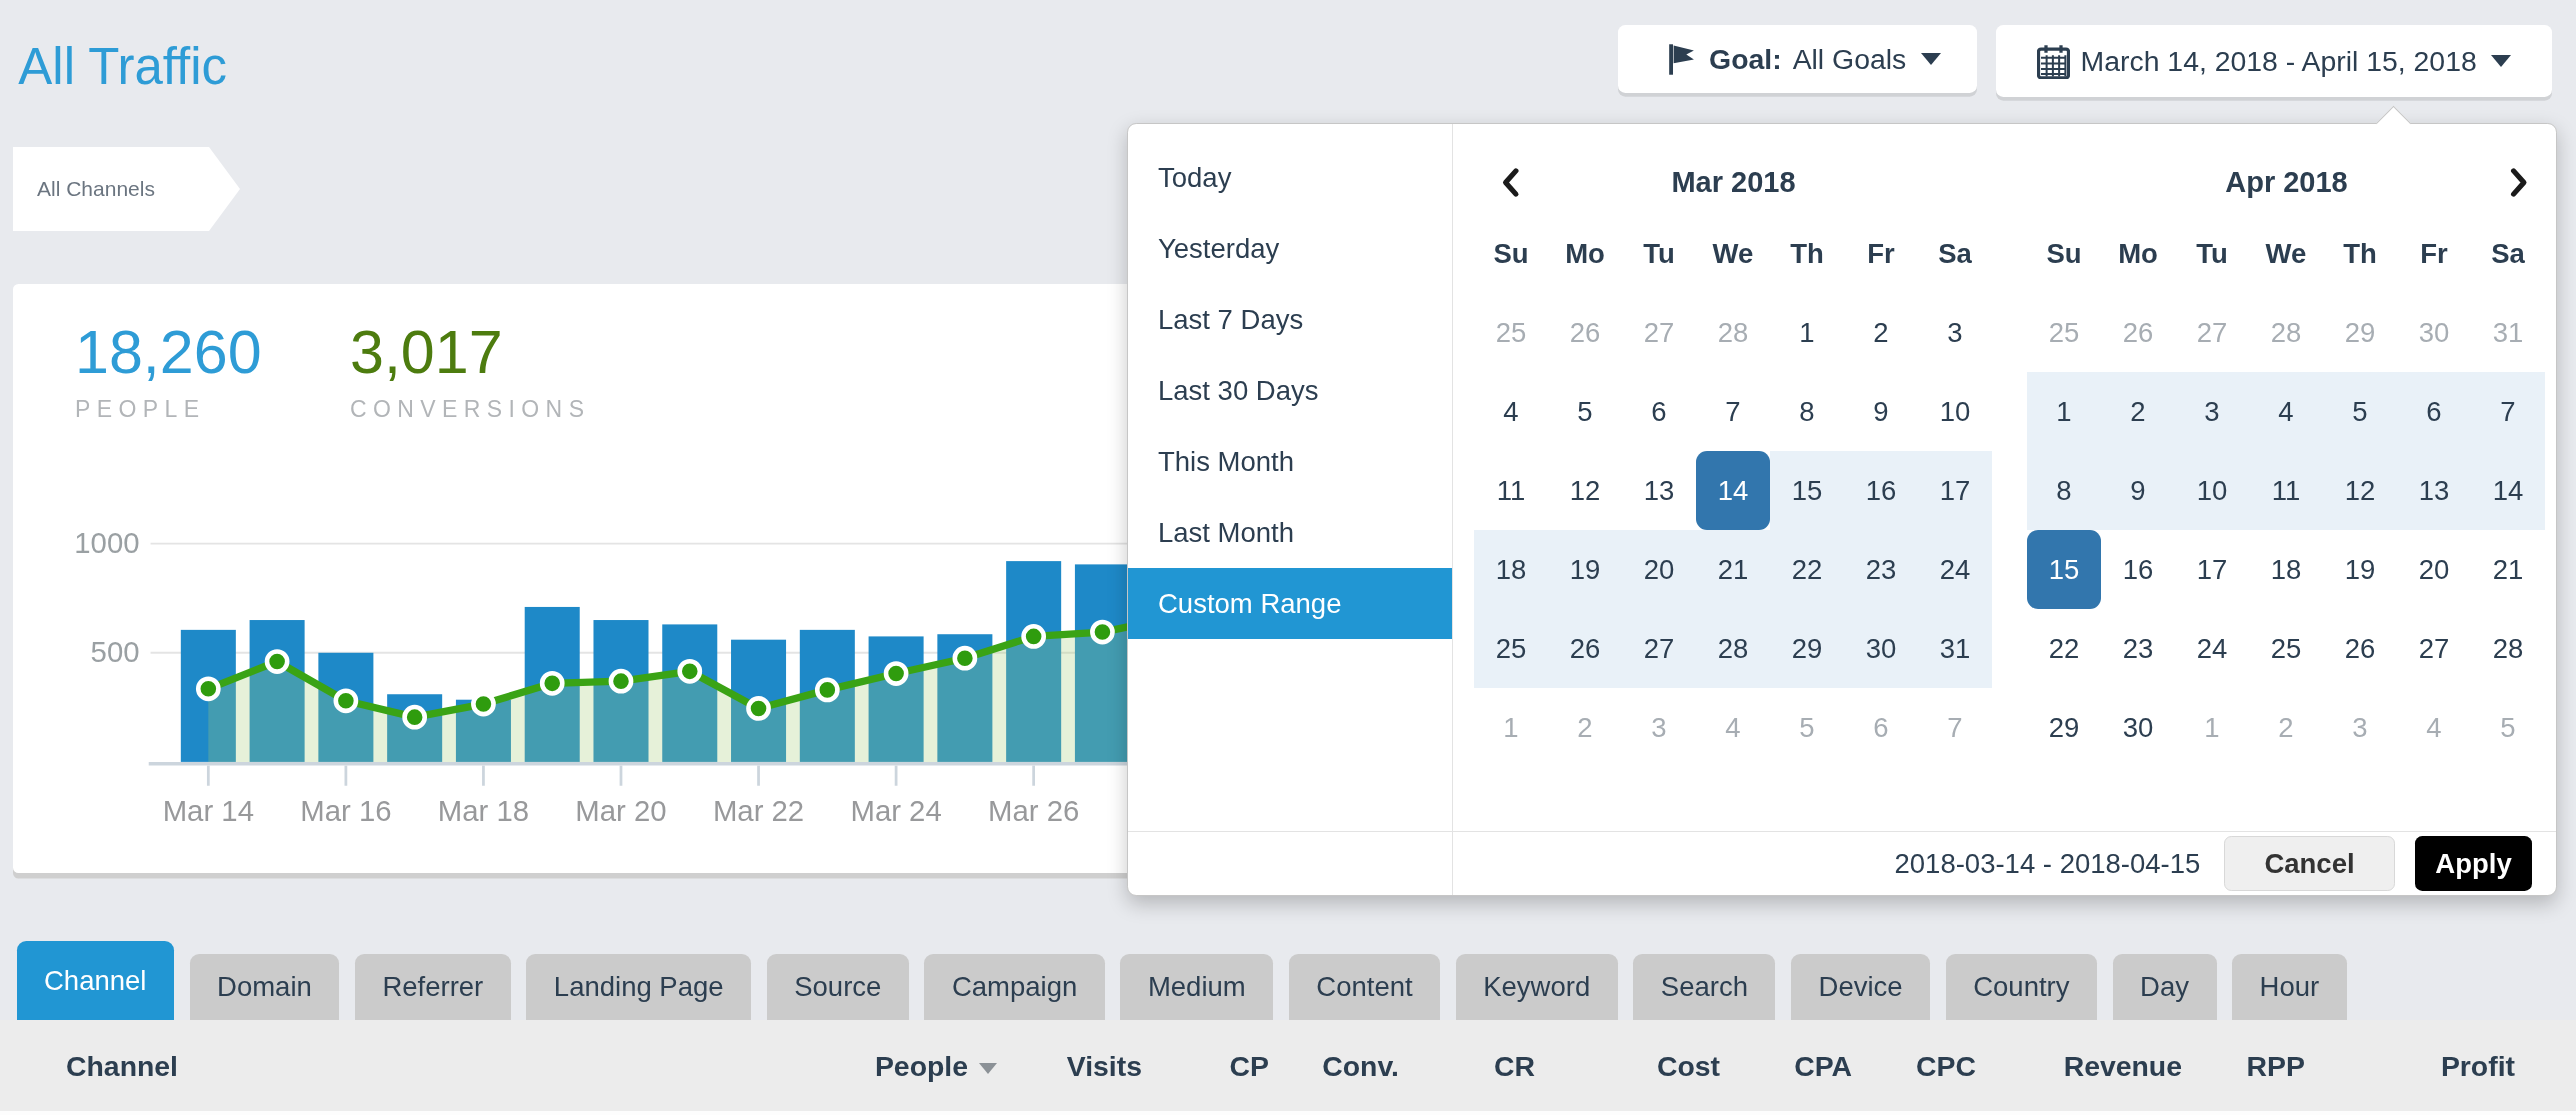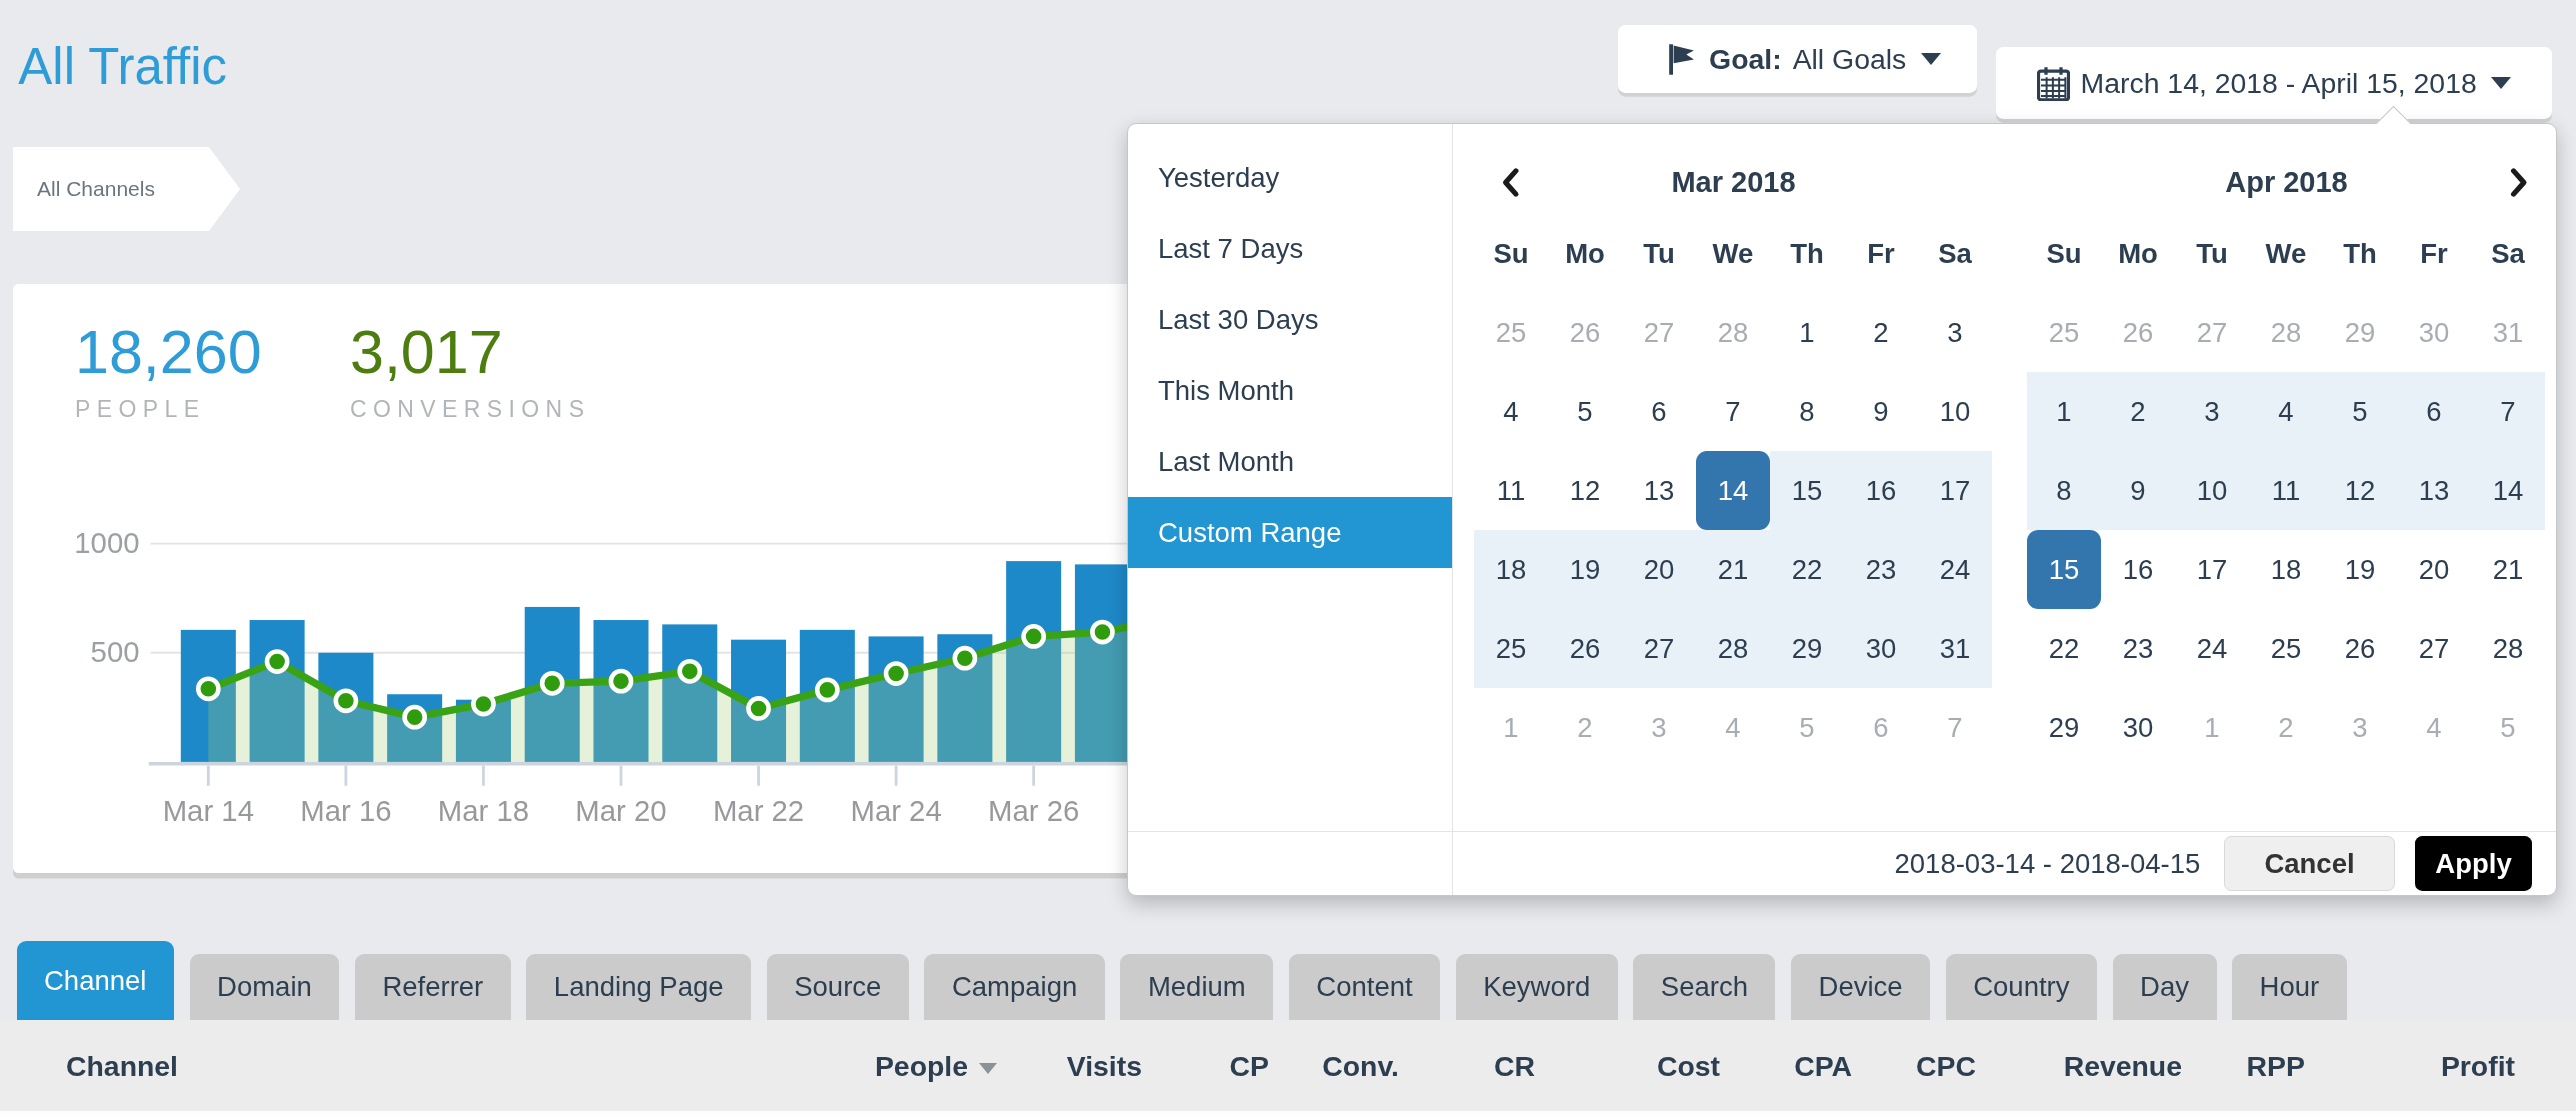--- a/index.html
+++ b/index.html
@@ -11,21 +11,21 @@
   }
   
   .page-title{position:absolute;left:18.3px;top:37px;font-size:51px;color:#2e9cd6;font-weight:400;}
   .hdr-btn{
     position:absolute;top:25px;background:#fff;border-radius:7.3px;
     box-shadow:0 3.7px 0 rgba(0,0,0,0.10);
     display:flex;align-items:center;justify-content:center;gap:11px;
     font-size:28.4px;color:#2c3e50;cursor:pointer;
   }
   .goal-btn{left:1618px;width:346px;height:68px;padding-left:13px;}
-  .date-btn{left:1996px;width:556px;height:72px;margin-top:22px;}
+  .date-btn{left:1996px;width:556px;height:72px;}
   .bold{font-weight:bold;}
   .caret-down{width:0;height:0;border-left:10px solid transparent;border-right:10px solid transparent;border-top:12px solid #2c3e50;margin-left:3.7px;}
   
   .crumb{
     position:absolute;left:13px;top:147px;height:84px;width:227px;
     background:#fff;display:flex;align-items:center;
     clip-path:polygon(0 0,196px 0,227px 42px,196px 100%,0 100%);
   }
   .crumb span{margin-left:24px;font-size:21px;color:#6b7580;}
   
@@ -185,20 +185,21 @@
       <line x1="1113" y1="525" x2="1113" y2="547" stroke="#ccd5dd" stroke-width="3"></line>
       <text x="1113" y="585" text-anchor="middle" font-size="32" fill="#98999b">Mar 26</text>
       <line x1="1263" y1="525" x2="1263" y2="547" stroke="#ccd5dd" stroke-width="3"></line>
       <text x="1263" y="585" text-anchor="middle" font-size="32" fill="#98999b">Mar 28</text>
     </svg>
 </div>
 
 <div class="panel">
   <div class="panel-caret"></div>
   <div class="presets" id="presets">
+      <div class="preset">Today</div>
       <div class="preset">Yesterday</div>
       <div class="preset">Last 7 Days</div>
       <div class="preset">Last 30 Days</div>
       <div class="preset">This Month</div>
       <div class="preset">Last Month</div>
       <div class="preset active">Custom Range</div>
     </div>
   <div class="cal mar" id="cal-0">
       <div class="cal-head">Mar 2018<span class="nav-arrow nav-prev"><svg width="27.5" height="31" viewBox="0 0 20 24" fill="none">
             <path d="M14 3 L6 12 L14 21" stroke="#1b1b1b" stroke-width="4" stroke-linecap="round" stroke-linejoin="round"></path>

